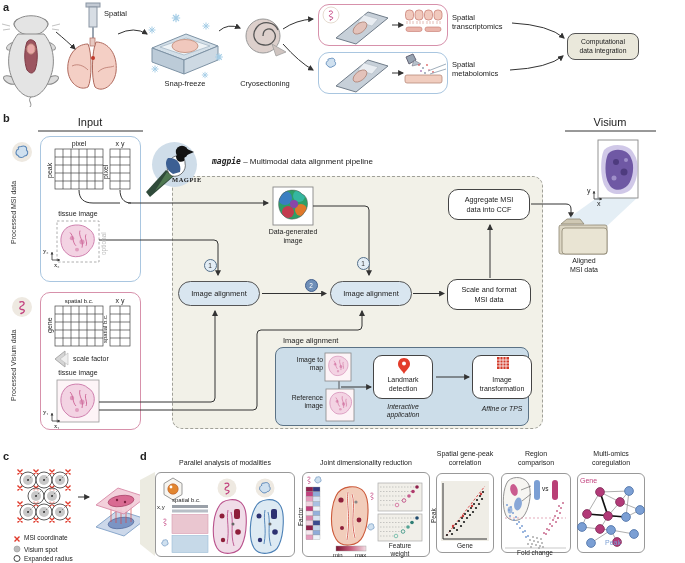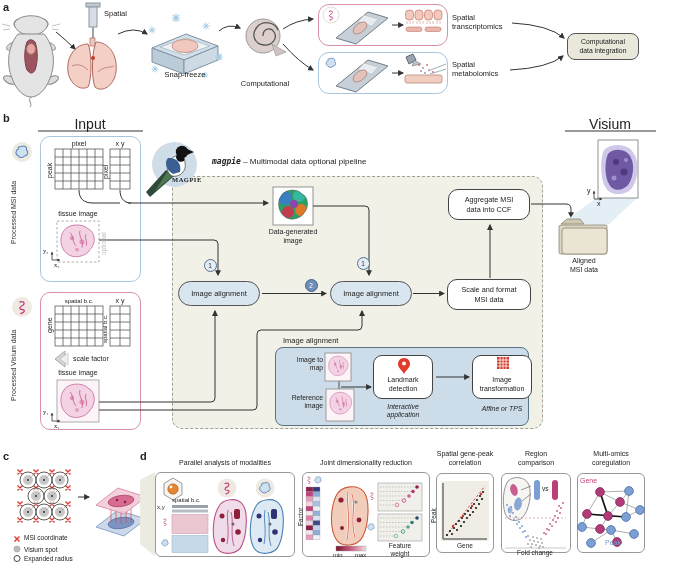--- a/index.html
+++ b/index.html
@@ -5,21 +5,21 @@
   html,body{margin:0;padding:0;background:#fff;}
   .fig{position:relative;width:685px;height:563px;background:#fff;overflow:hidden;
        font-family:"Liberation Sans",sans-serif;color:#222;}
   svg.art{position:absolute;left:0;top:0;z-index:2;pointer-events:none;}
   .lay{position:absolute;z-index:1;box-sizing:border-box;}
   .t{position:absolute;z-index:3;font-size:7px;line-height:1.25;color:#222;white-space:nowrap;}
   .ml{white-space:pre-line;}
   .ctr{text-align:center;}
   .rot{transform-origin:0 0;transform:rotate(-90deg);}
   .plabel{font-weight:bold;font-size:11px;}
-  .hdr{font-size:14px;}
+  .hdr{font-size:11px;}
   .flexc{display:flex;align-items:center;justify-content:center;text-align:center;z-index:3;}
   .box-msi{left:40px;top:136px;width:101px;height:146px;border:1.2px solid #a9c6e0;border-radius:10px;background:#fff;}
   .box-vis{left:40px;top:292px;width:101px;height:138px;border:1.2px solid #d791ab;border-radius:10px;background:#fff;}
   .dashed-box{left:172px;top:176px;width:371px;height:253px;background:#f2f1e8;border:1px dashed #a0a098;border-radius:10px;}
   .detail-box{left:275px;top:347px;width:254px;height:79px;background:#ccdde9;border:1px solid #5b7285;border-radius:8px;z-index:1;}
   .pill{position:absolute;width:82px;height:25px;background:#d9e6f0;border:1px solid #555;border-radius:13px;font-size:7.5px;}
   .wbox{position:absolute;background:#fff;border:1px solid #444;border-radius:10px;font-size:7.3px;}
   .badge{position:absolute;width:11px;height:11px;border-radius:50%;font-size:6.5px;z-index:3;}
   .b-light{background:#e3edf5;border:1px solid #55708a;color:#333;}
   .b-dark{background:#6f8fb8;border:1px solid #44618e;color:#fff;}
@@ -626,22 +626,22 @@
       </g>
     </g>
   </svg>
 
   <div class="t plabel" style="left:3px;top:1px;">a</div>
   <div class="t plabel" style="left:3px;top:112px;">b</div>
   <div class="t plabel" style="left:3px;top:450px;">c</div>
   <div class="t plabel" style="left:140px;top:450px;">d</div>
 
   <div class="t" style="left:104px;top:9px;font-size:7.5px;">Spatial</div>
-  <div class="t ctr" style="left:155px;top:70px;width:60px;font-size:7.5px;">Snap-freeze</div>
-  <div class="t ctr" style="left:231px;top:79px;width:68px;font-size:7.5px;">Computational</div>
+  <div class="t ctr" style="left:155px;top:79px;width:60px;font-size:7.5px;">Snap-freeze</div>
+  <div class="t ctr" style="left:231px;top:79px;width:68px;font-size:7.5px;">Cryosectioning</div>
   <div class="t ml" style="left:452px;top:13px;font-size:7.5px;">Spatial
 transcriptomics</div>
   <div class="t ml" style="left:452px;top:60px;font-size:7.5px;">Spatial
 metabolomics</div>
   <div class="lay flexc ml" style="left:567px;top:33px;width:72px;height:27px;background:#eae8db;border:1px solid #555;border-radius:8px;font-size:6.8px;line-height:1.3;">Computational
 data integration</div>
 
   <div class="t hdr ctr" style="left:60px;top:116px;width:60px;">Input</div>
   <div class="t hdr ctr" style="left:580px;top:116px;width:60px;">Visium</div>
 
@@ -660,21 +660,21 @@
   <div class="t rot" style="left:46px;top:333px;">gene</div>
   <div class="t rot small6" style="left:102px;top:343px;">spatial b.c.</div>
   <div class="t" style="left:73px;top:355px;">scale factor</div>
   <div class="t ctr" style="left:53px;top:369px;width:50px;">tissue image</div>
   <div class="t sub" style="left:43px;top:408px;font-size:6.5px;">y₁</div>
   <div class="t sub" style="left:54px;top:422px;font-size:6.5px;">x₁</div>
   <div class="t rot" style="left:10px;top:401px;color:#333;">Processed Visium data</div>
 
   <div class="t" style="left:212px;top:157px;font-size:8px;">
     <span style="font-family:'DejaVu Sans Mono',monospace;font-weight:bold;font-style:italic;">magpie</span>
-    <span>– Multimodal data optional pipeline</span>
+    <span>– Multimodal data alignment pipeline</span>
   </div>
   <div class="t" style="left:172px;top:176px;font-family:'Liberation Serif',serif;font-weight:bold;font-size:6.5px;letter-spacing:0.5px;">MAGPIE</div>
 
   <div class="t ml ctr" style="left:253px;top:228px;width:80px;">Data-generated
 image</div>
   <div class="lay pill flexc" style="left:178px;top:281px;">Image alignment</div>
   <div class="lay pill flexc" style="left:330px;top:281px;">Image alignment</div>
   <div class="badge b-light flexc" style="left:203.5px;top:258.5px;">1</div>
   <div class="badge b-light flexc" style="left:356.5px;top:256.5px;">1</div>
   <div class="badge b-dark flexc" style="left:304.5px;top:278.5px;">2</div>

